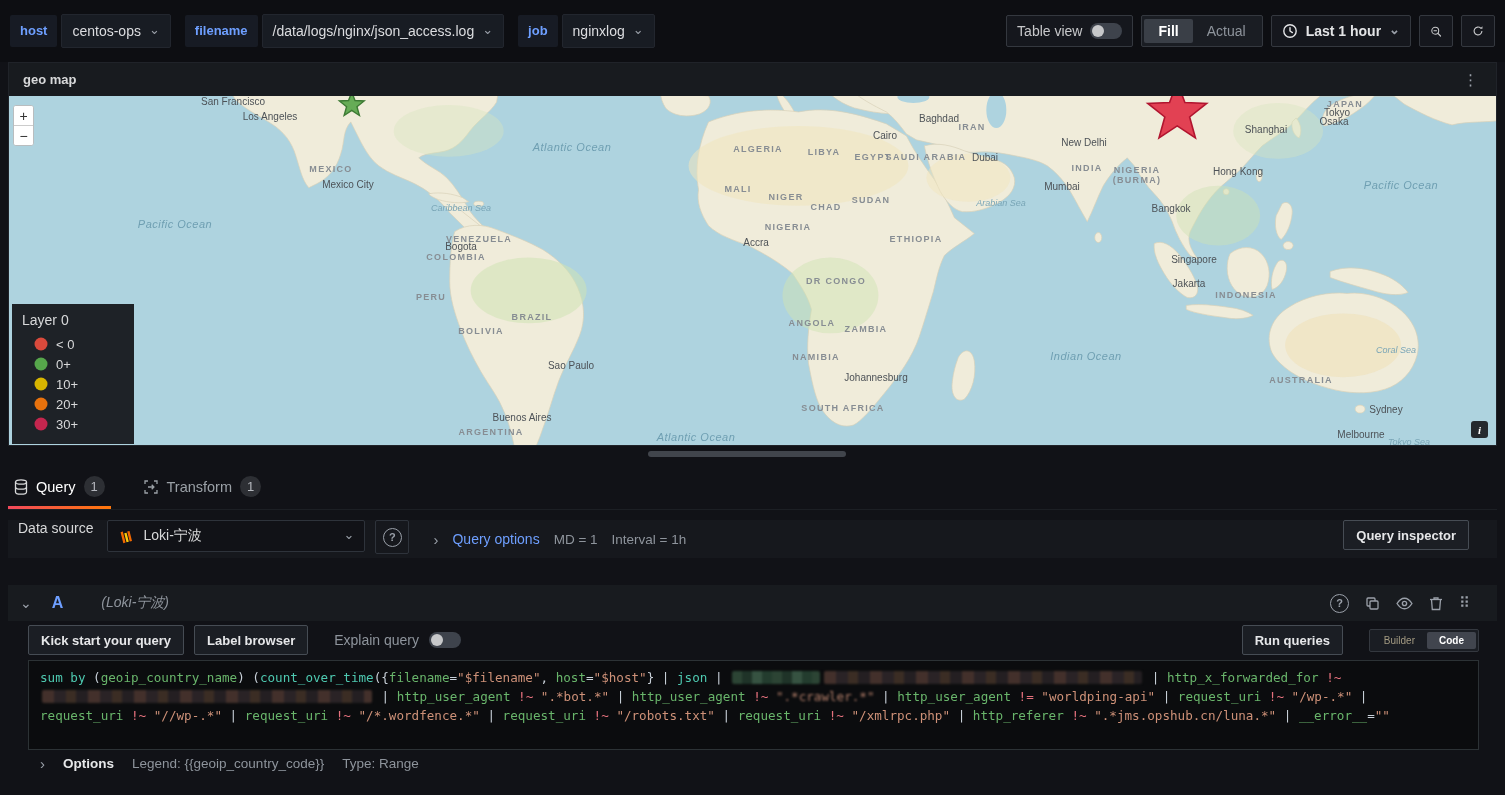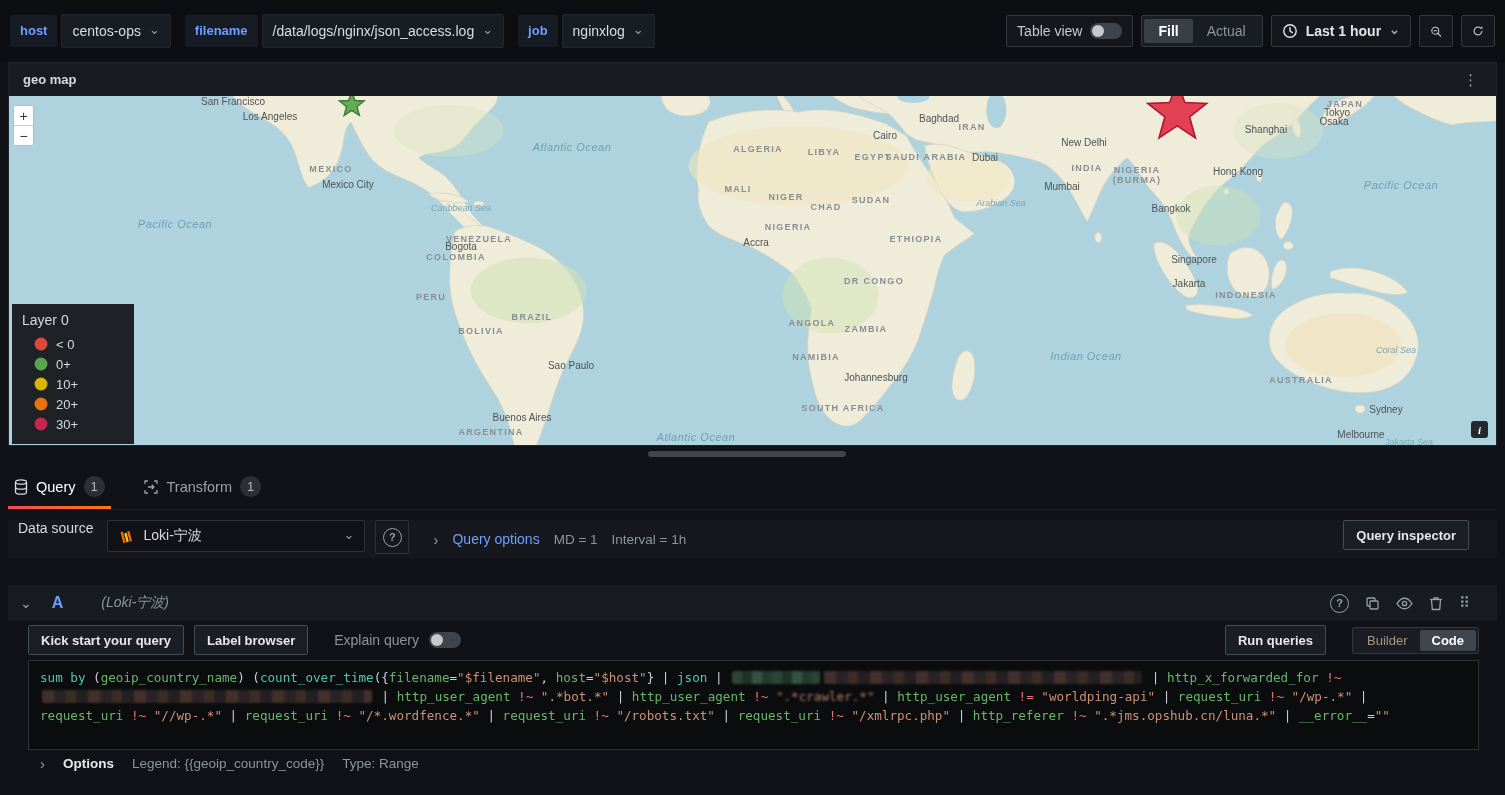--- a/index.html
+++ b/index.html
@@ -73,21 +73,21 @@
   .ref-id{color:#6e9fff;font-size:16px;font-weight:600;margin-left:6px;}
   .ds-hint{color:#8e949c;font-size:14px;font-style:italic;margin-left:24px;}
   .qrow-icons{margin-left:auto;display:flex;align-items:center;gap:16px;padding-right:16px;color:#9aa0a9;}
   .q-icon{display:flex;align-items:center;cursor:pointer;}
   .help-circ{width:17px;height:17px;border:1.4px solid #9aa0a9;border-radius:50%;font-size:11px;font-weight:700;display:flex;align-items:center;justify-content:center;}
   .drag{font-size:15px;letter-spacing:-1px;}
   .qtools{position:absolute;top:624px;left:28px;right:26px;height:32px;display:flex;align-items:center;gap:10px;}
   .explain{display:flex;align-items:center;gap:10px;margin-left:16px;color:#8e949c;font-size:14px;}
   .qtools-right{margin-left:auto;display:flex;align-items:center;gap:26px;}
   .bc-wrap{border:1px solid #34383f;background:#1a1d23;border-radius:2px;display:flex;padding:2px;}
-  .bc{padding:3px 12px;font-size:13px;border-radius:2px;color:#a39a82;cursor:pointer;}
+  .bc{padding:3px 12px;font-size:10px;border-radius:2px;color:#a39a82;cursor:pointer;}
   .bc.active{background:#41454e;color:#fff;font-weight:700;}
   
   .code-box{position:absolute;top:660px;left:28px;right:26px;height:90px;background:#0b0c0e;border:1px solid #2c3235;
             box-sizing:border-box;padding:7px 0 0 11px;overflow:hidden;cursor:text;}
   .code-line{font-family:"DejaVu Sans Mono","Liberation Mono",monospace;font-size:12.6px;line-height:19px;white-space:pre;}
   .tk-k{color:#4ec9b0;} .tk-l{color:#69b56b;} .tk-s{color:#ce9178;} .tk-o{color:#e5717d;} .tk-p{color:#c9d1d9;}
   .semiblur{filter:blur(1.2px);opacity:.85;}
   .redact{display:inline-block;height:13px;border-radius:2px;vertical-align:-2px;filter:blur(1.2px);margin:0 2px;}
   .rd-b{background:repeating-linear-gradient(90deg,#43302b 0 12px,#2a2326 12px 24px,#3b2d24 24px 34px,#241f22 34px 46px);}
   .rd-g{background:repeating-linear-gradient(90deg,#2c4434 0 10px,#1f3328 10px 20px,#365241 20px 30px,#233c2e 30px 40px);}
@@ -240,21 +240,21 @@
         <span class="ml ml-ocean-sm" style="left: 452px; top: 112px;">Caribbean Sea</span>
         <span class="ml ml-country" style="left: 749px; top: 53px;">ALGERIA</span>
         <span class="ml ml-country" style="left: 815px; top: 56px;">LIBYA</span>
         <span class="ml ml-country" style="left: 864px; top: 61px;">EGYPT</span>
         <span class="ml ml-country" style="left: 729px; top: 93px;">MALI</span>
         <span class="ml ml-country" style="left: 777px; top: 101px;">NIGER</span>
         <span class="ml ml-country" style="left: 817px; top: 111px;">CHAD</span>
         <span class="ml ml-country" style="left: 862px; top: 104px;">SUDAN</span>
         <span class="ml ml-country" style="left: 779px; top: 131px;">NIGERIA</span>
         <span class="ml ml-country" style="left: 907px; top: 143px;">ETHIOPIA</span>
-        <span class="ml ml-country" style="left: 865px; top: 185px;">DR CONGO</span>
+        <span class="ml ml-country" style="left: 827px; top: 185px;">DR CONGO</span>
         <span class="ml ml-country" style="left: 803px; top: 227px;">ANGOLA</span>
         <span class="ml ml-country" style="left: 857px; top: 233px;">ZAMBIA</span>
         <span class="ml ml-country" style="left: 807px; top: 261px;">NAMIBIA</span>
         <span class="ml ml-country" style="left: 834px; top: 312px;">SOUTH AFRICA</span>
         <span class="ml ml-city" style="left: 747px; top: 146px;">Accra</span>
         <span class="ml ml-city" style="left: 867px; top: 281px;">Johannesburg</span>
         <span class="ml ml-city" style="left: 876px; top: 39px;">Cairo</span>
         <span class="ml ml-city" style="left: 930px; top: 22px;">Baghdad</span>
         <span class="ml ml-country" style="left: 963px; top: 31px;">IRAN</span>
         <span class="ml ml-country" style="left: 917px; top: 61px;">SAUDI ARABIA</span>
@@ -273,21 +273,21 @@
         <span class="ml ml-country" style="left: 1336px; top: 8px;">JAPAN</span>
         <span class="ml ml-city" style="left: 1185px; top: 163px;">Singapore</span>
         <span class="ml ml-city" style="left: 1180px; top: 187px;">Jakarta</span>
         <span class="ml ml-country" style="left: 1237px; top: 199px;">INDONESIA</span>
         <span class="ml ml-ocean" style="left: 1077px; top: 260px;">Indian Ocean</span>
         <span class="ml ml-country" style="left: 1292px; top: 284px;">AUSTRALIA</span>
         <span class="ml ml-city" style="left: 1377px; top: 313px;">Sydney</span>
         <span class="ml ml-city" style="left: 1352px; top: 338px;">Melbourne</span>
         <span class="ml ml-ocean" style="left: 1392px; top: 89px;">Pacific Ocean</span>
         <span class="ml ml-ocean-sm" style="left: 1387px; top: 254px;">Coral Sea</span>
-        <span class="ml ml-ocean-sm" style="left: 1400px; top: 346px;">Jakarta Sea</span>
+        <span class="ml ml-ocean-sm" style="left: 1400px; top: 346px;">Tokyo Sea</span>
       </div>
 
     <div class="zoom-ctl">
       <div class="zoom-btn">+</div>
       <div class="zoom-btn">−</div>
     </div>
 
     <div class="map-legend">
       <h4>Layer 0</h4>
       <div>

